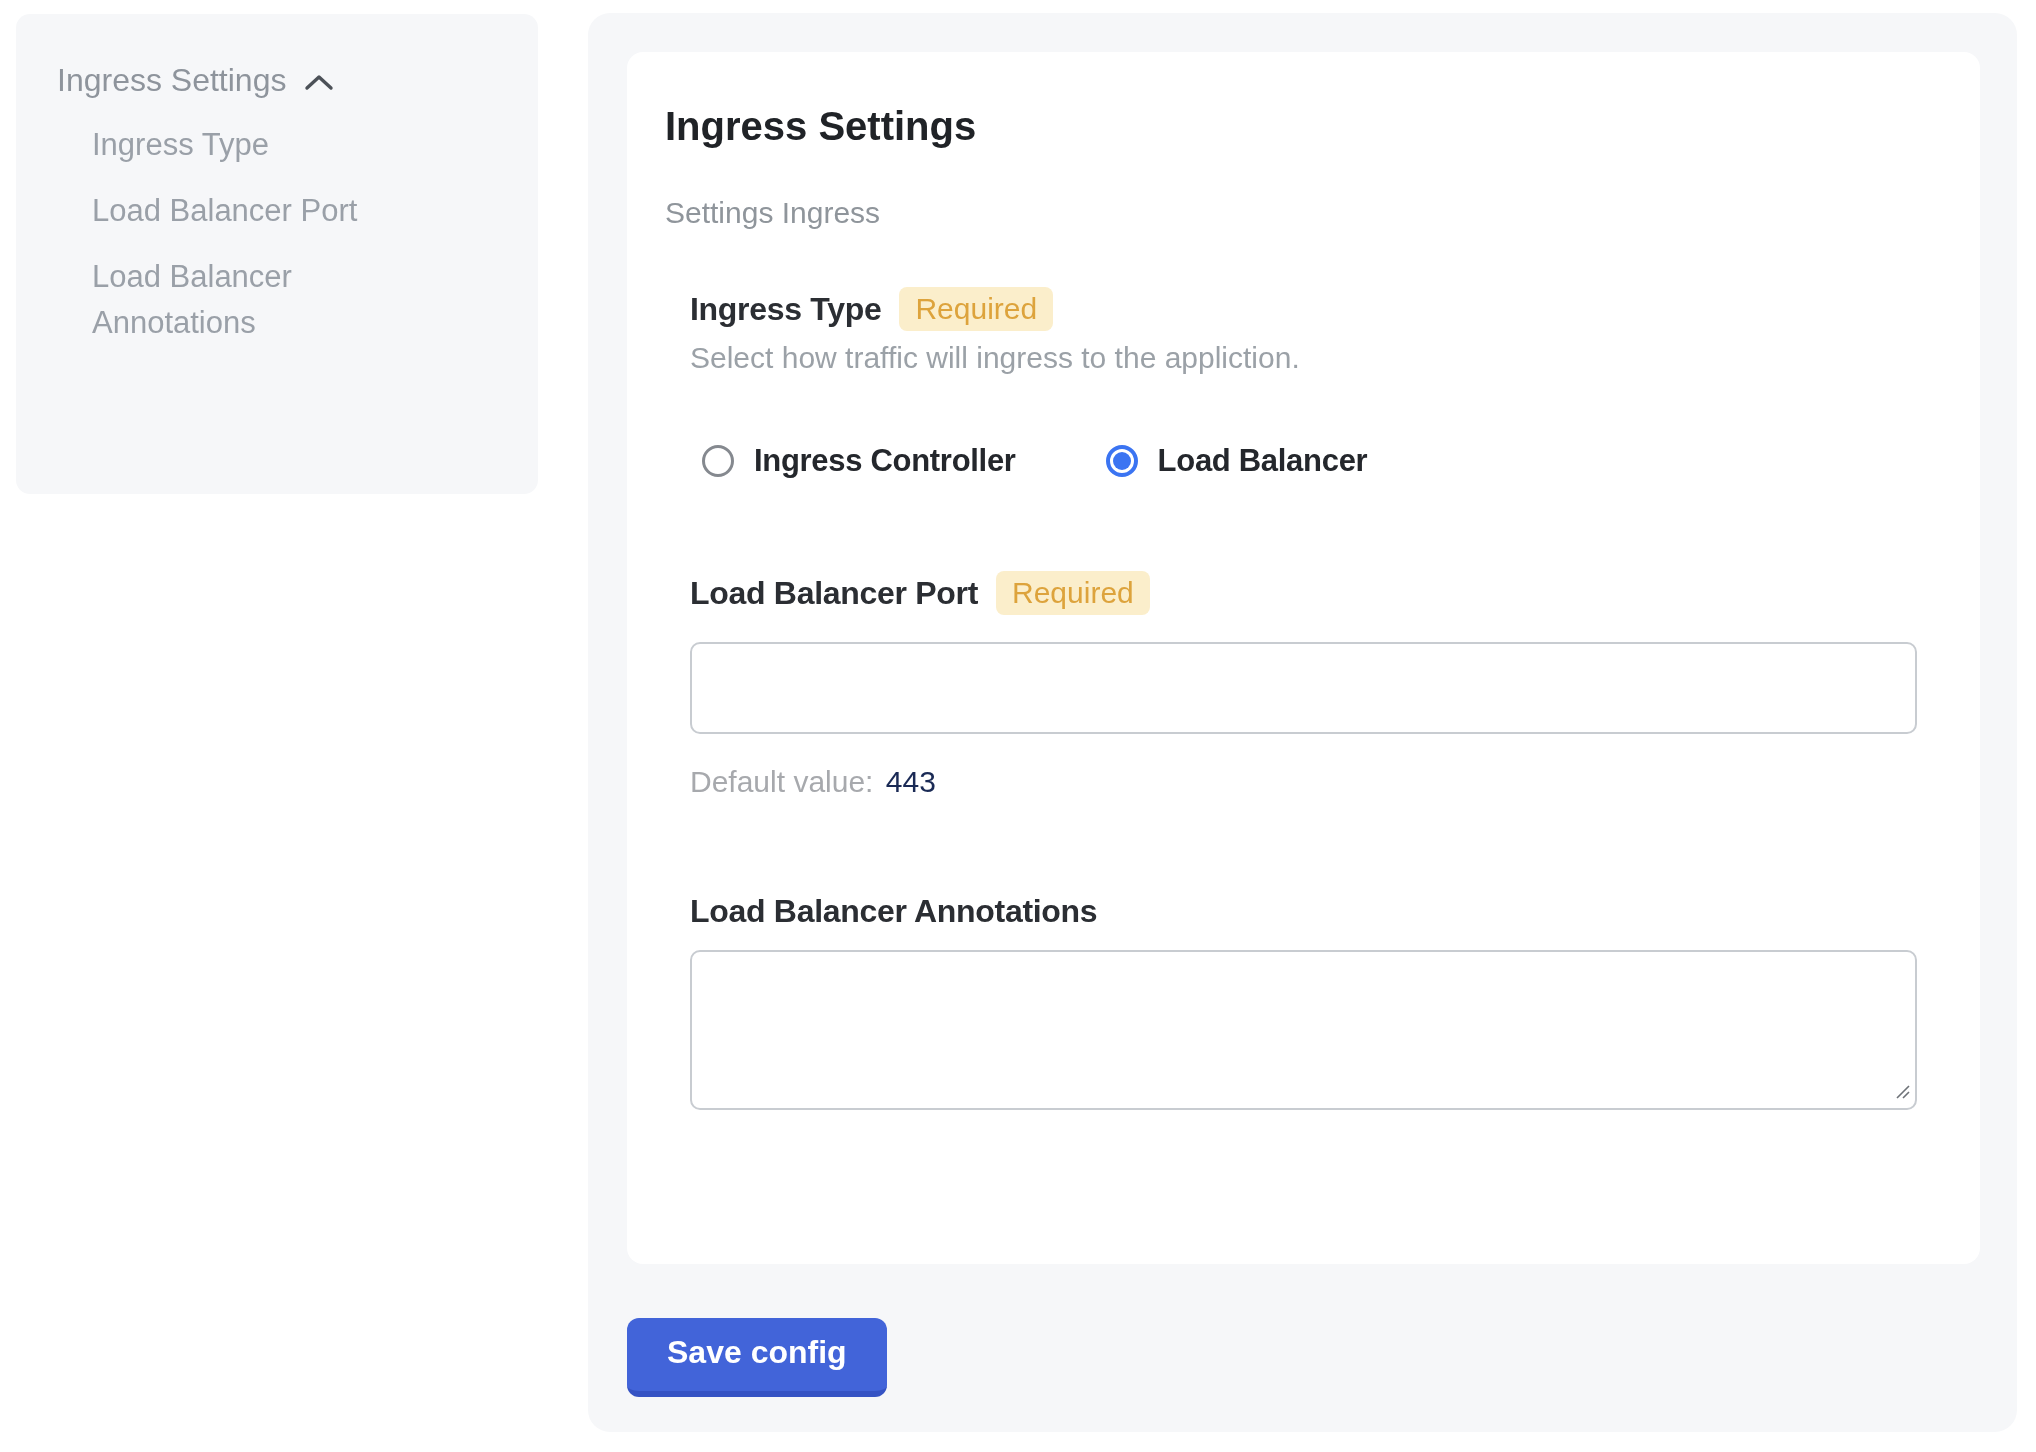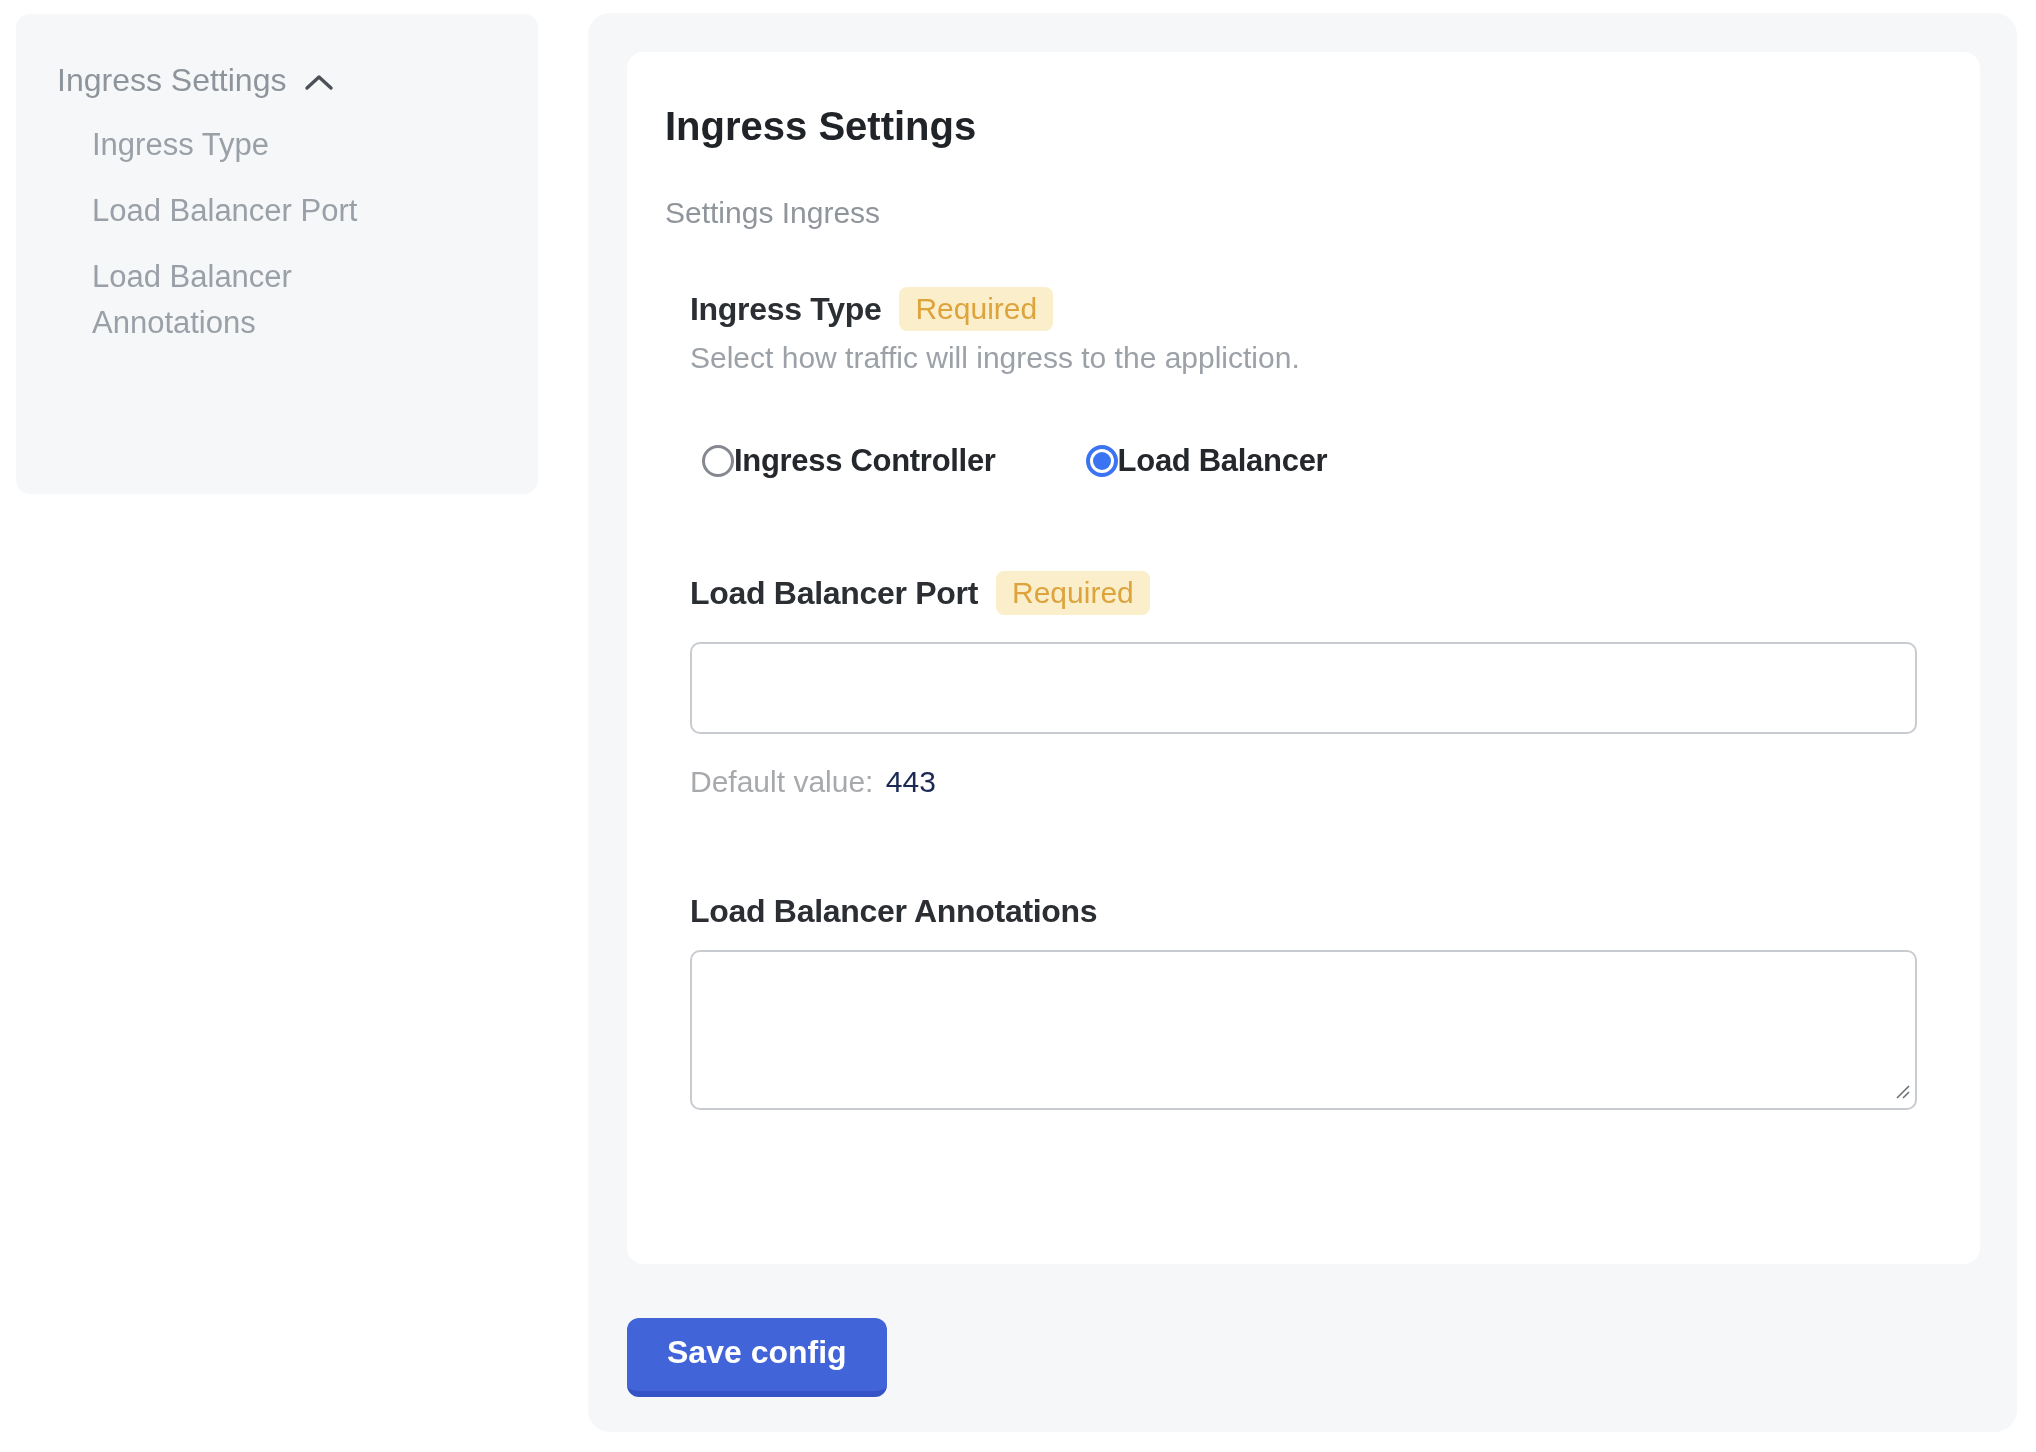--- a/index.html
+++ b/index.html
@@ -92,21 +92,21 @@
     line-height: 40px;
   }
 
   
   .radio-row {
     margin-top: 60px; margin-left: 12px;
     display: flex; align-items: center; gap: 90px;
     height: 46px;
   }
   .radio-option {
-    display: inline-flex; align-items: center; 
+    display: inline-flex; align-items: center; gap: 20px;
     cursor: pointer;
   }
   .radio-circle {
     width: 32px; height: 32px;
     border-radius: 50%;
     border: 3px solid #85898f;
     background: #fff;
     flex: none;
     position: relative;
   }

